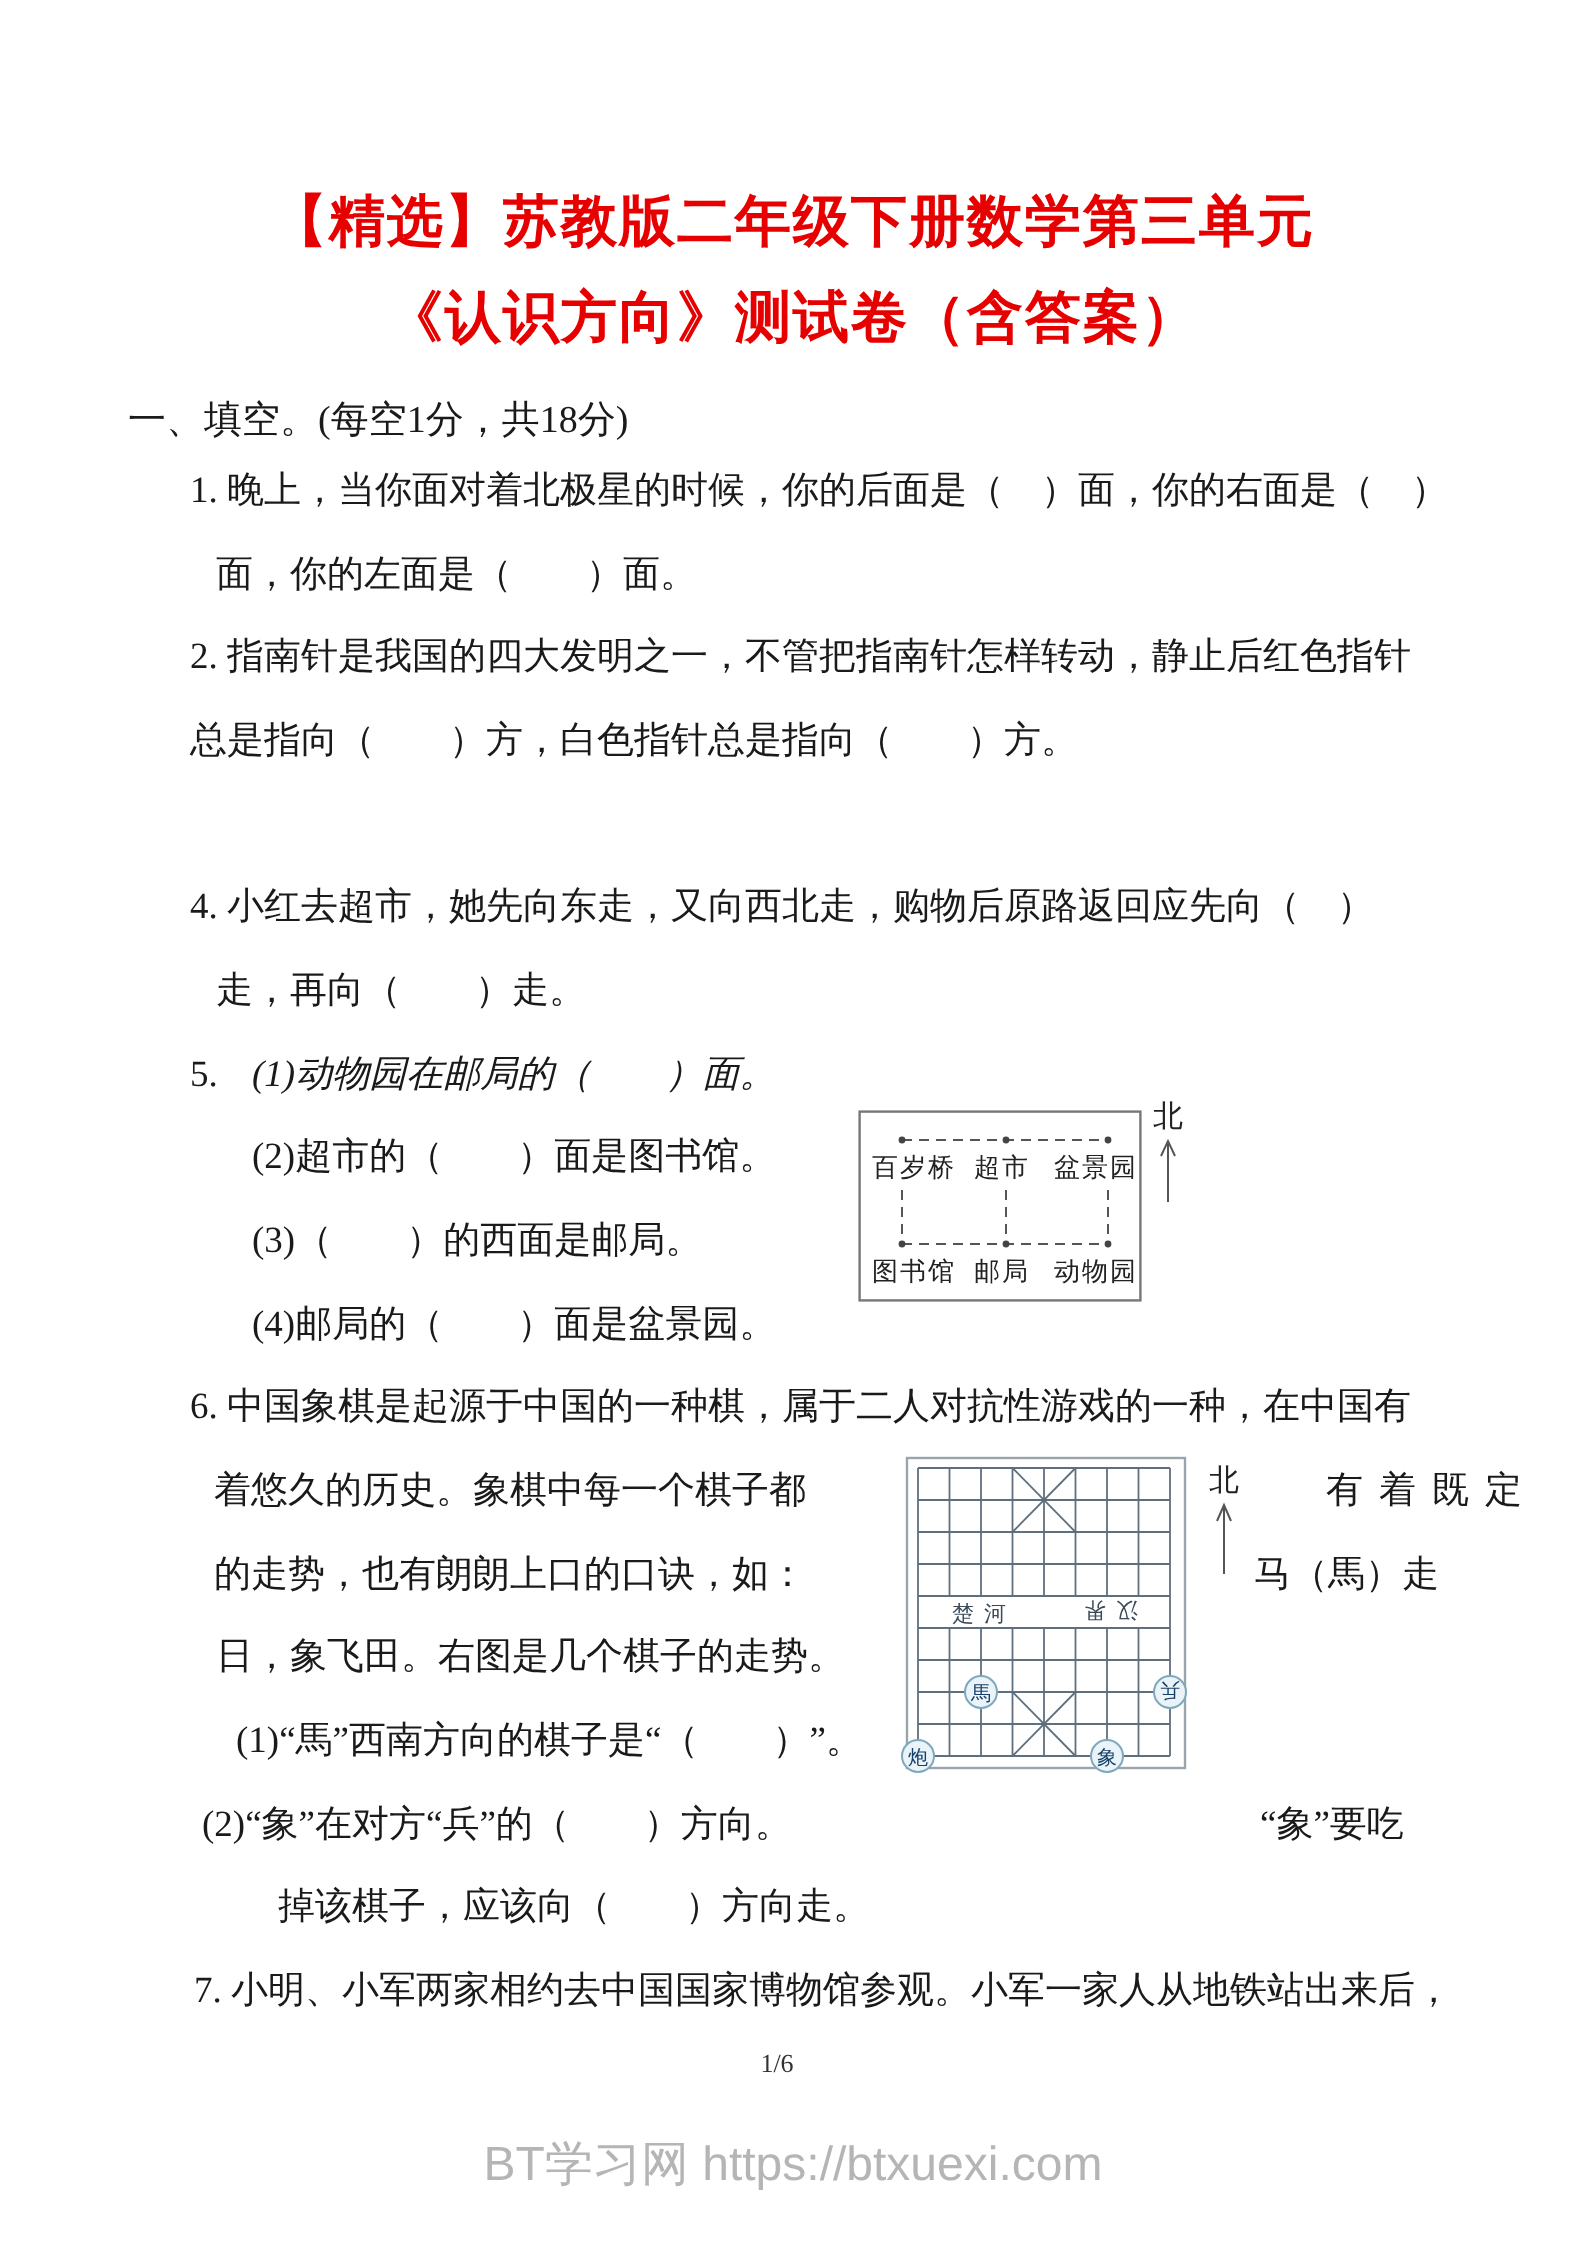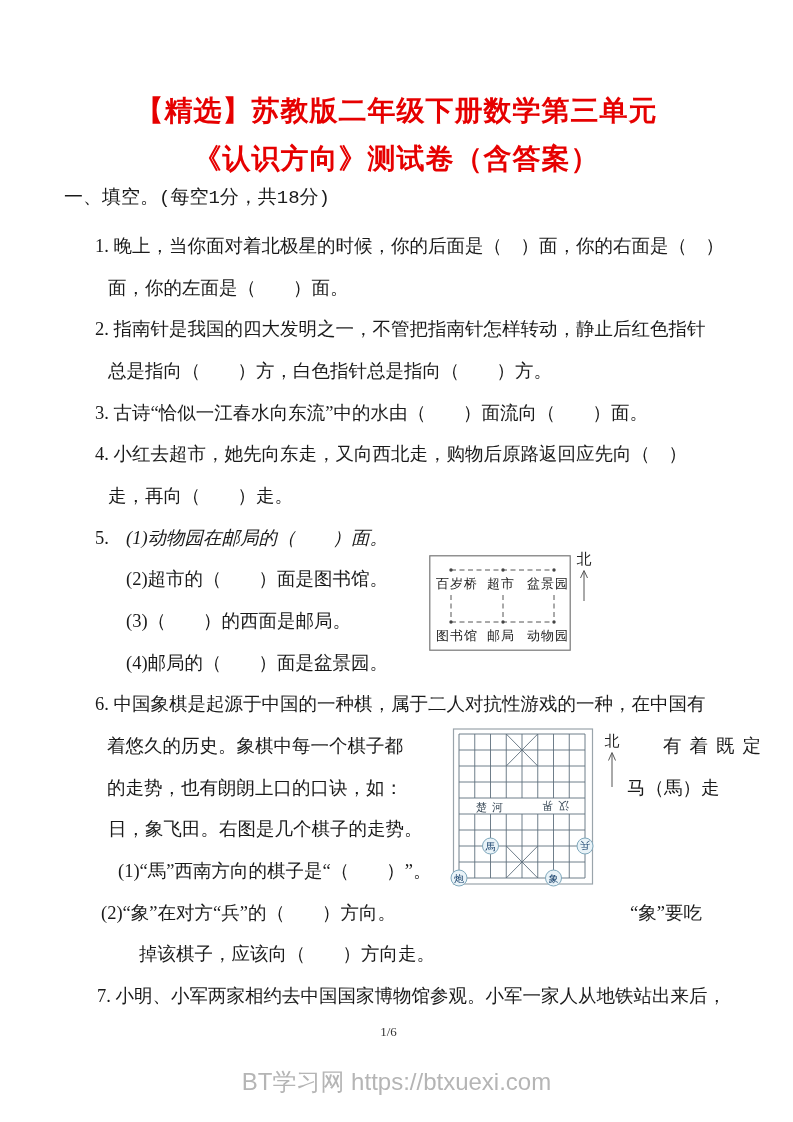--- a/index.html
+++ b/index.html
@@ -38,29 +38,28 @@
   svg text{font-family:"Liberation Serif","DejaVu Serif",serif;}
 </style>
 </head>
 <body>
 
 <div class="page">
 
   <div class="title-line" style="top:140px;">《认识方向》测试卷（含答案）</div>
   <div class="title-line" style="top:92px;">【精选】苏教版二年级下册数学第三单元</div>
 
-  <div class="section-heading" style="top:184px;font-family:Liberation Mono, monospace;">一、填空。(每空1分，共18分)</div>
+  <div class="section-heading" style="top:197px;">一、填空。(每空1分，共18分)</div>
 
   <div class="line" style="left:95px;top:235px;">1. 晚上，当你面对着北极星的时候，你的后面是（　）面，你的右面是（　）</div>
   <div class="line" style="left:108px;top:277px;">面，你的左面是（　　）面。</div>
 
   <div class="line" style="left:95px;top:318px;">2. 指南针是我国的四大发明之一，不管把指南针怎样转动，静止后红色指针</div>
-  <div class="line" style="left:108px;top:360px;">总是指向（　　）方，白色指针总是指向（　　）方。</div>
+  <div class="line" style="left:95px;top:360px;">总是指向（　　）方，白色指针总是指向（　　）方。</div>
 
-  <div class="line" style="left:95px;top:402px;">3. 古诗“恰似一江春水向东流”中的水由（　　）面流向（　　）面。</div>
 
   <div class="line" style="left:95px;top:443px;">4. 小红去超市，她先向东走，又向西北走，购物后原路返回应先向（　）</div>
   <div class="line" style="left:108px;top:485px;">走，再向（　　）走。</div>
 
   <div class="line" style="left:95px;top:527px;">5.</div>
   <div class="line" style="left:126px;top:527px;font-style:italic;">(1)动物园在邮局的（　　）面。</div>
   <div class="line" style="left:126px;top:568px;">(2)超市的（　　）面是图书馆。</div>
   <div class="line" style="left:126px;top:610px;">(3)（　　）的西面是邮局。</div>
   <div class="line" style="left:126px;top:652px;">(4)邮局的（　　）面是盆景园。</div>
 

